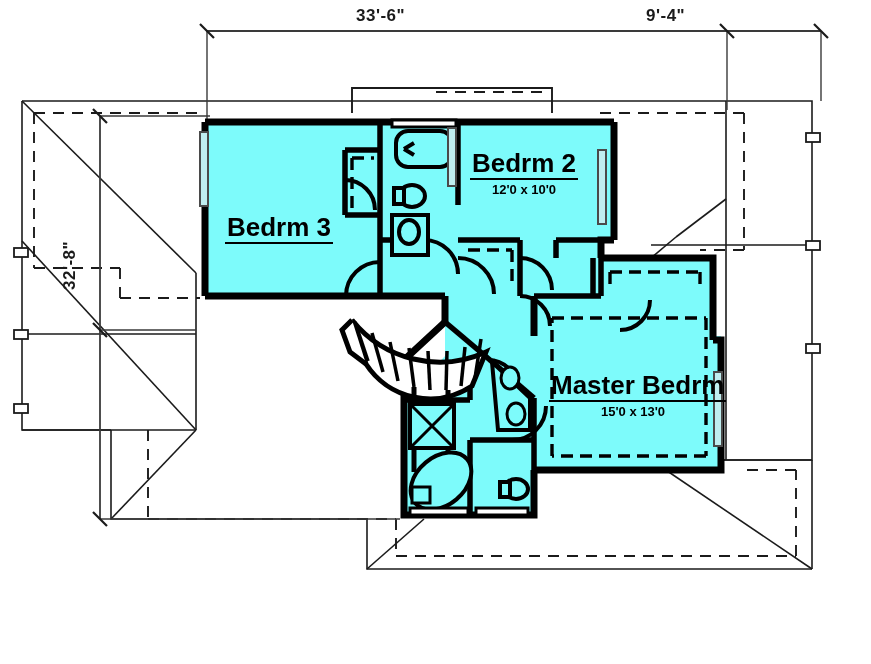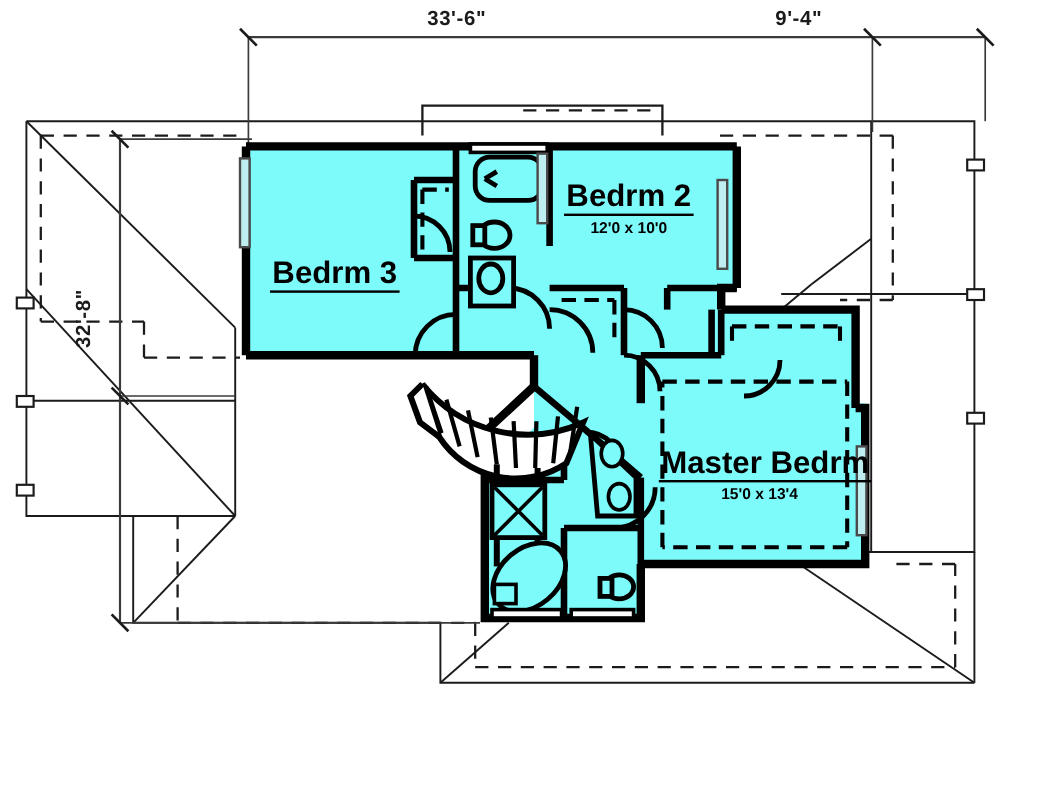--- a/index.html
+++ b/index.html
@@ -286,16 +286,16 @@
     <div class="room-name">Bedrm 3</div>
   </div>
 
   <div class="room-label" id="label-bedrm2">
     <div class="room-name">Bedrm 2</div>
     <div class="room-size">12'0 x 10'0</div>
   </div>
 
   <div class="room-label" id="label-master">
     <div class="room-name">Master Bedrm</div>
-    <div class="room-size">15'0 x 13'4</div>
+    <div class="room-size">15'0 x 13'0</div>
   </div>
 
 </div>
 
 </body></html>

